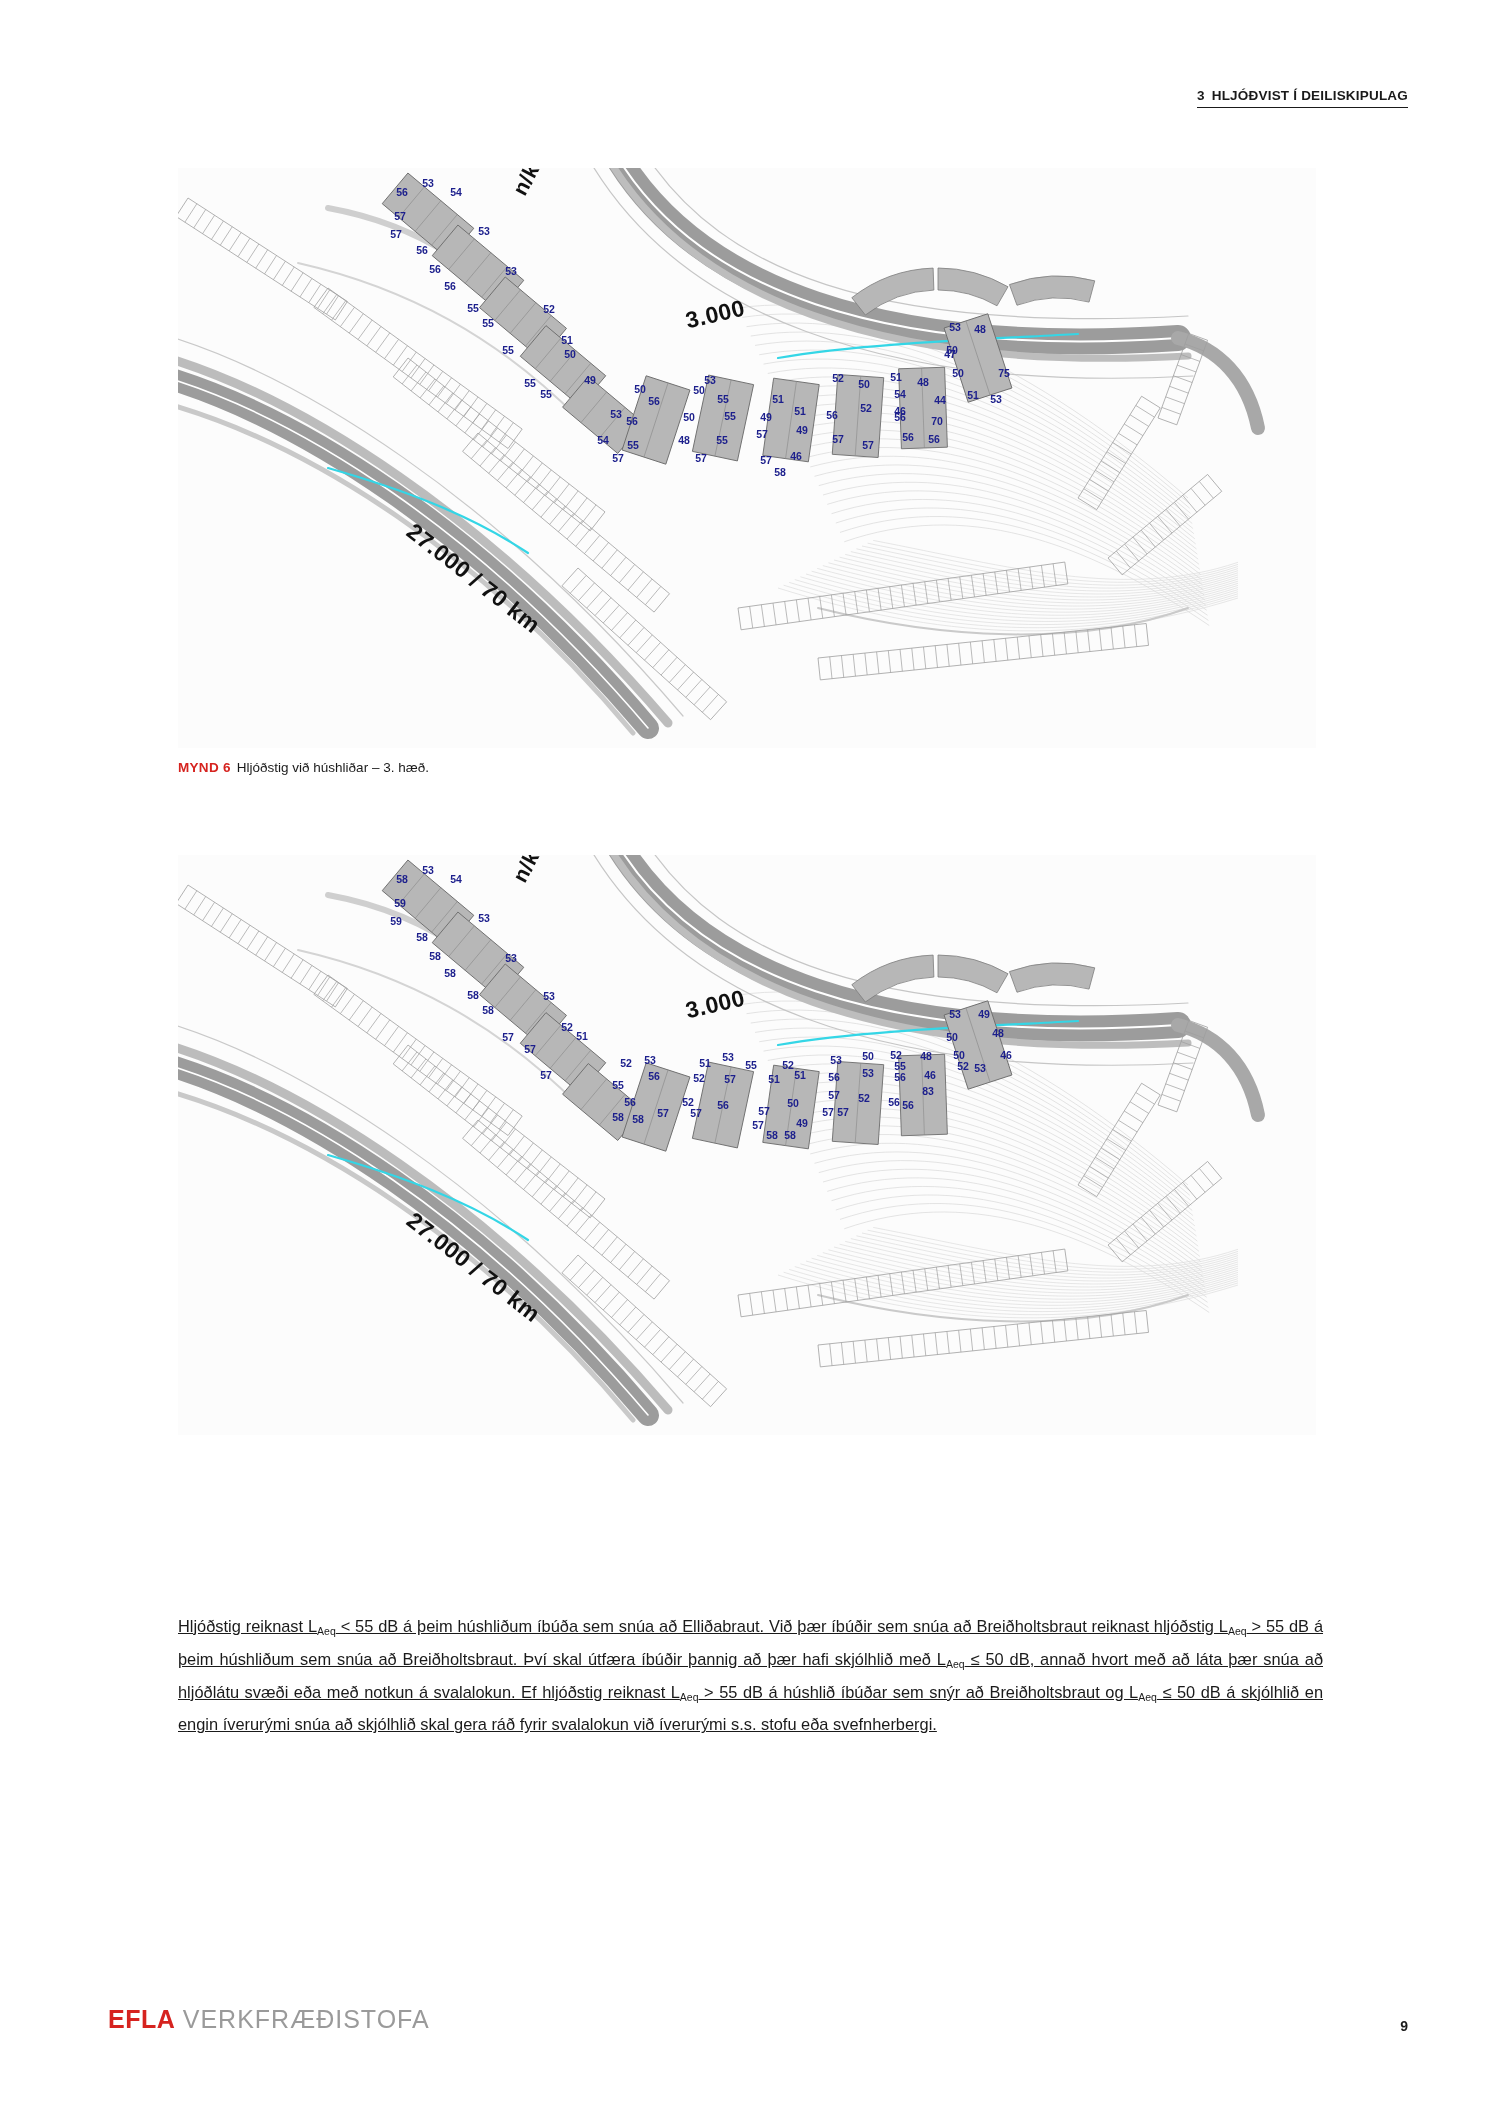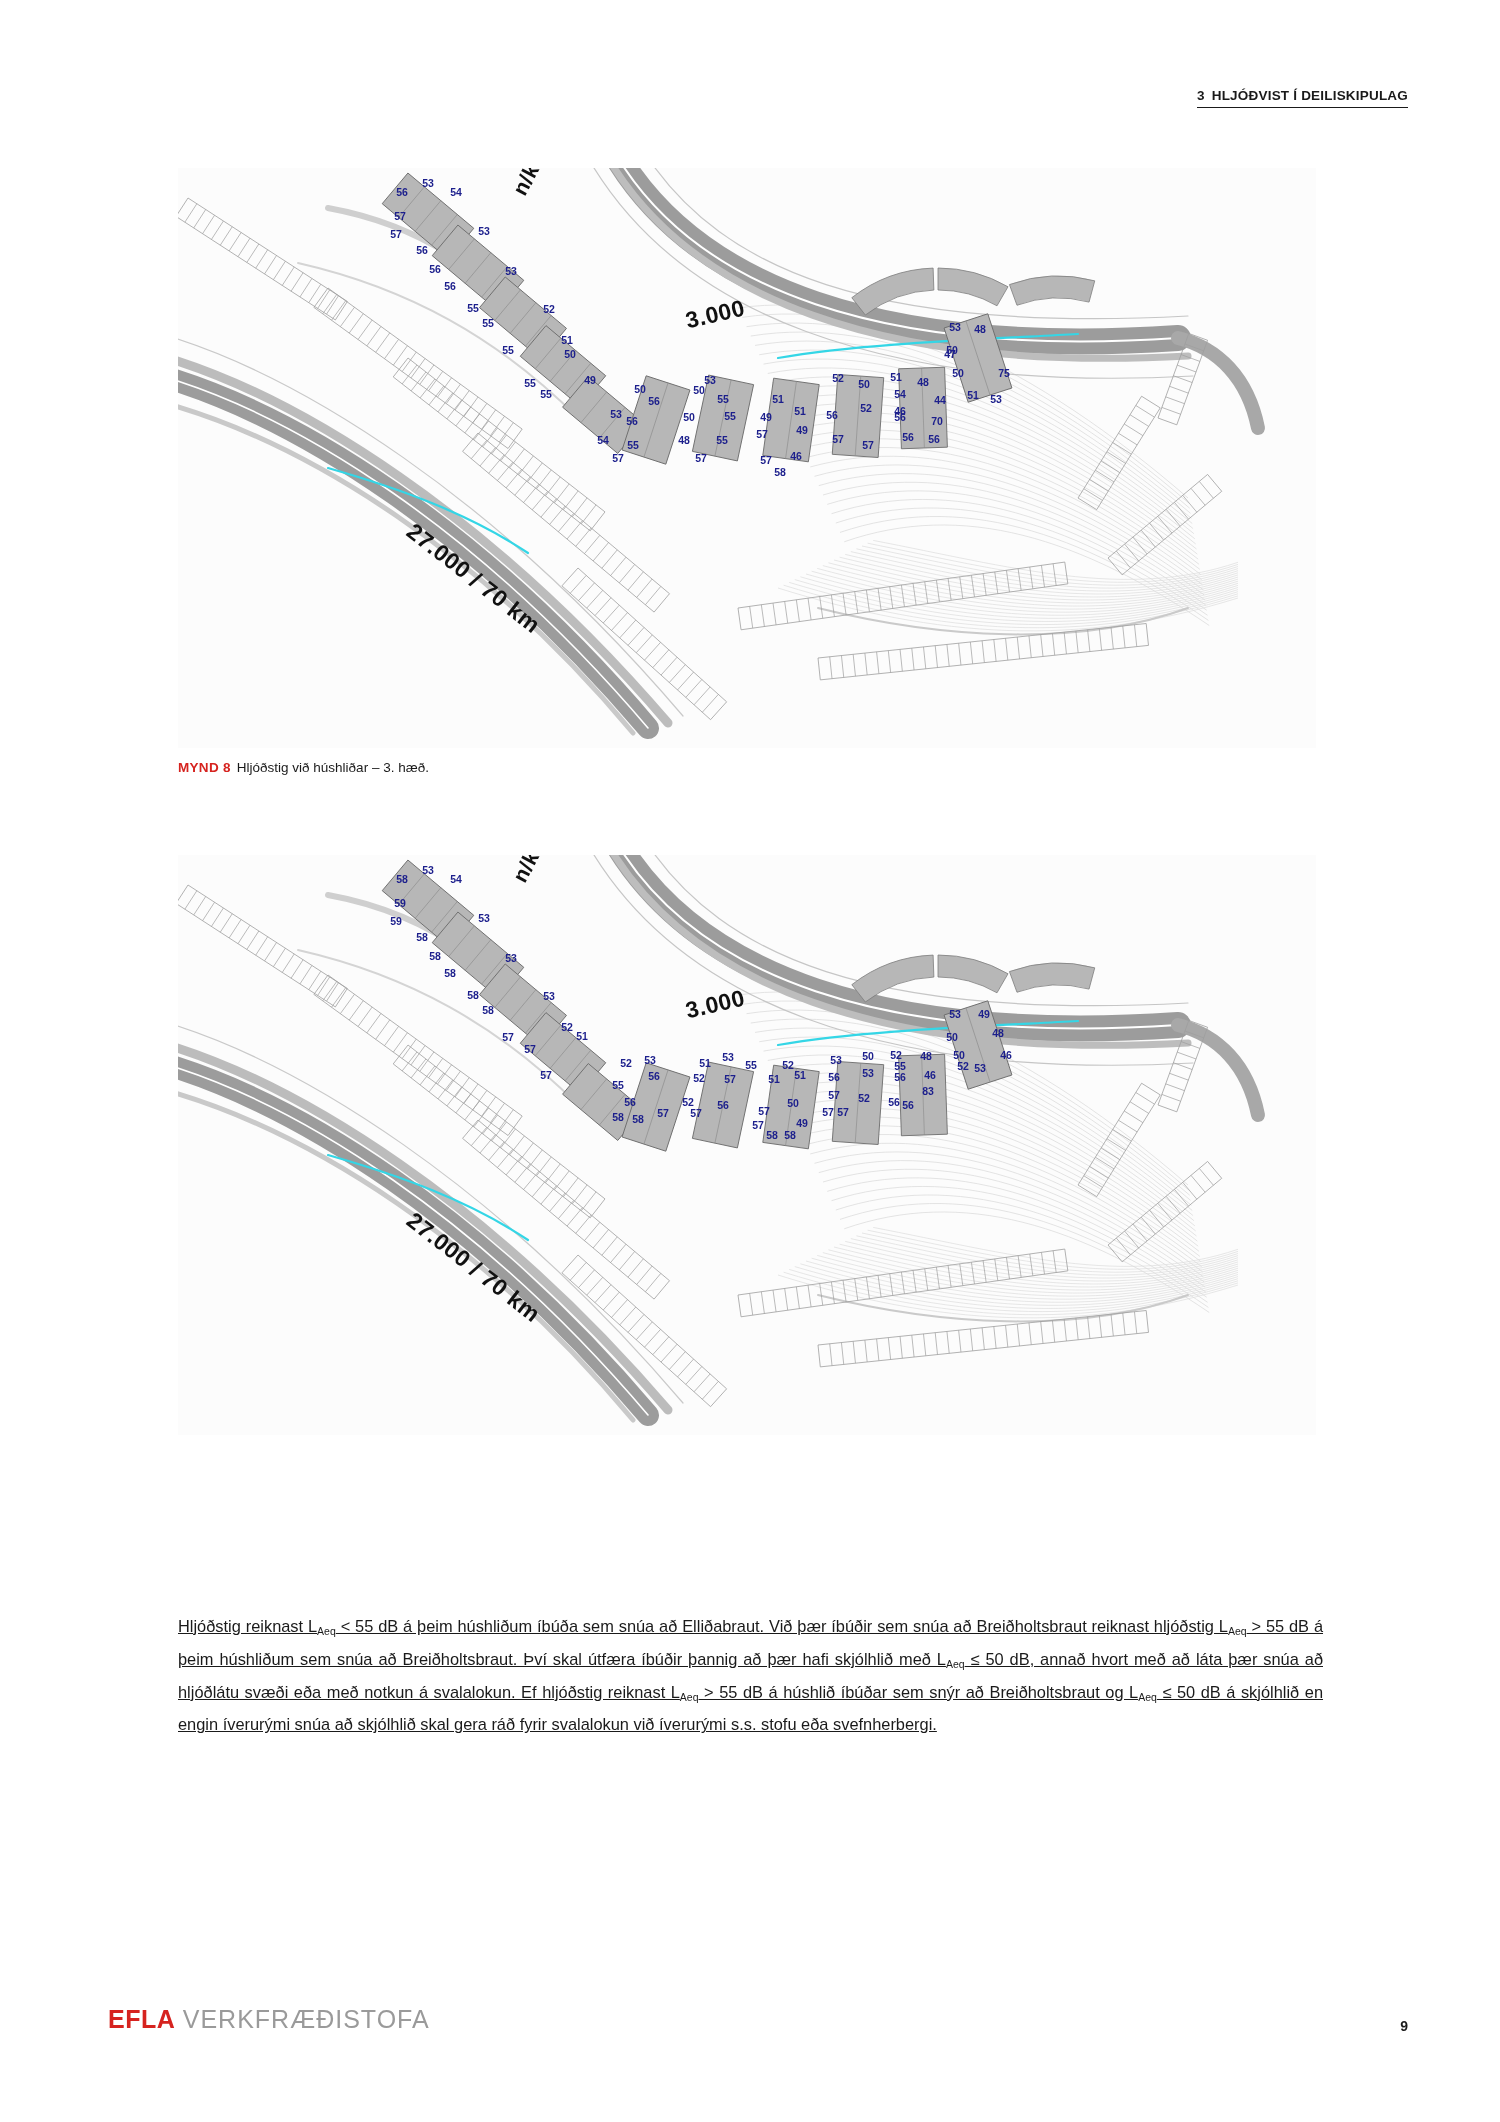--- a/index.html
+++ b/index.html
@@ -539,21 +539,21 @@
         <div class="noise-label" style="left: 440px; top: 290px;">57</div>
         <div class="noise-label" style="left: 523px; top: 290px;">57</div>
         <div class="noise-label" style="left: 588px; top: 292px;">57</div>
         <div class="noise-label" style="left: 618px; top: 288px;">46</div>
         <div class="noise-label" style="left: 602px; top: 304px;">58</div>
         <div class="road-label" style="left: 505px; top: 140px; font-size: 23px; transform: rotate(-13deg); transform-origin: left top;">3.000</div>
         <div class="road-label" style="left: 240px; top: 350px; font-size: 23px; transform: rotate(38deg); transform-origin: left top;">27.000 / 70 km</div>
         <div class="road-label" style="left: 330px; top: 20px; font-size: 21px; transform: rotate(-62deg); transform-origin: left top;">n/klst</div>
       </div>
     <div class="caption">
-      <span class="lab">MYND 8</span><span>Hljóðstig við húshliðar – 3. hæð.</span>
+      <span class="lab">MYND 6</span><span>Hljóðstig við húshliðar – 3. hæð.</span>
     </div>
   </div>
 
   <div class="figure figure-2">
     <div class="map" id="map-1">
         <svg width="1138" height="580" viewBox="0 0 1138 580">
           <rect x="0" y="0" width="1138" height="580" fill="#fcfcfc"></rect>
           <g>
             <path d="M 560 140 C 700 120, 860 200, 1010 330" fill="none" stroke="#d9d9d9" stroke-width="0.7"></path>
             <path d="M 564.25 149.35 C 703.4 128.5, 861.7 206.8, 1010.85 335.1" fill="none" stroke="#d9d9d9" stroke-width="0.7"></path>

